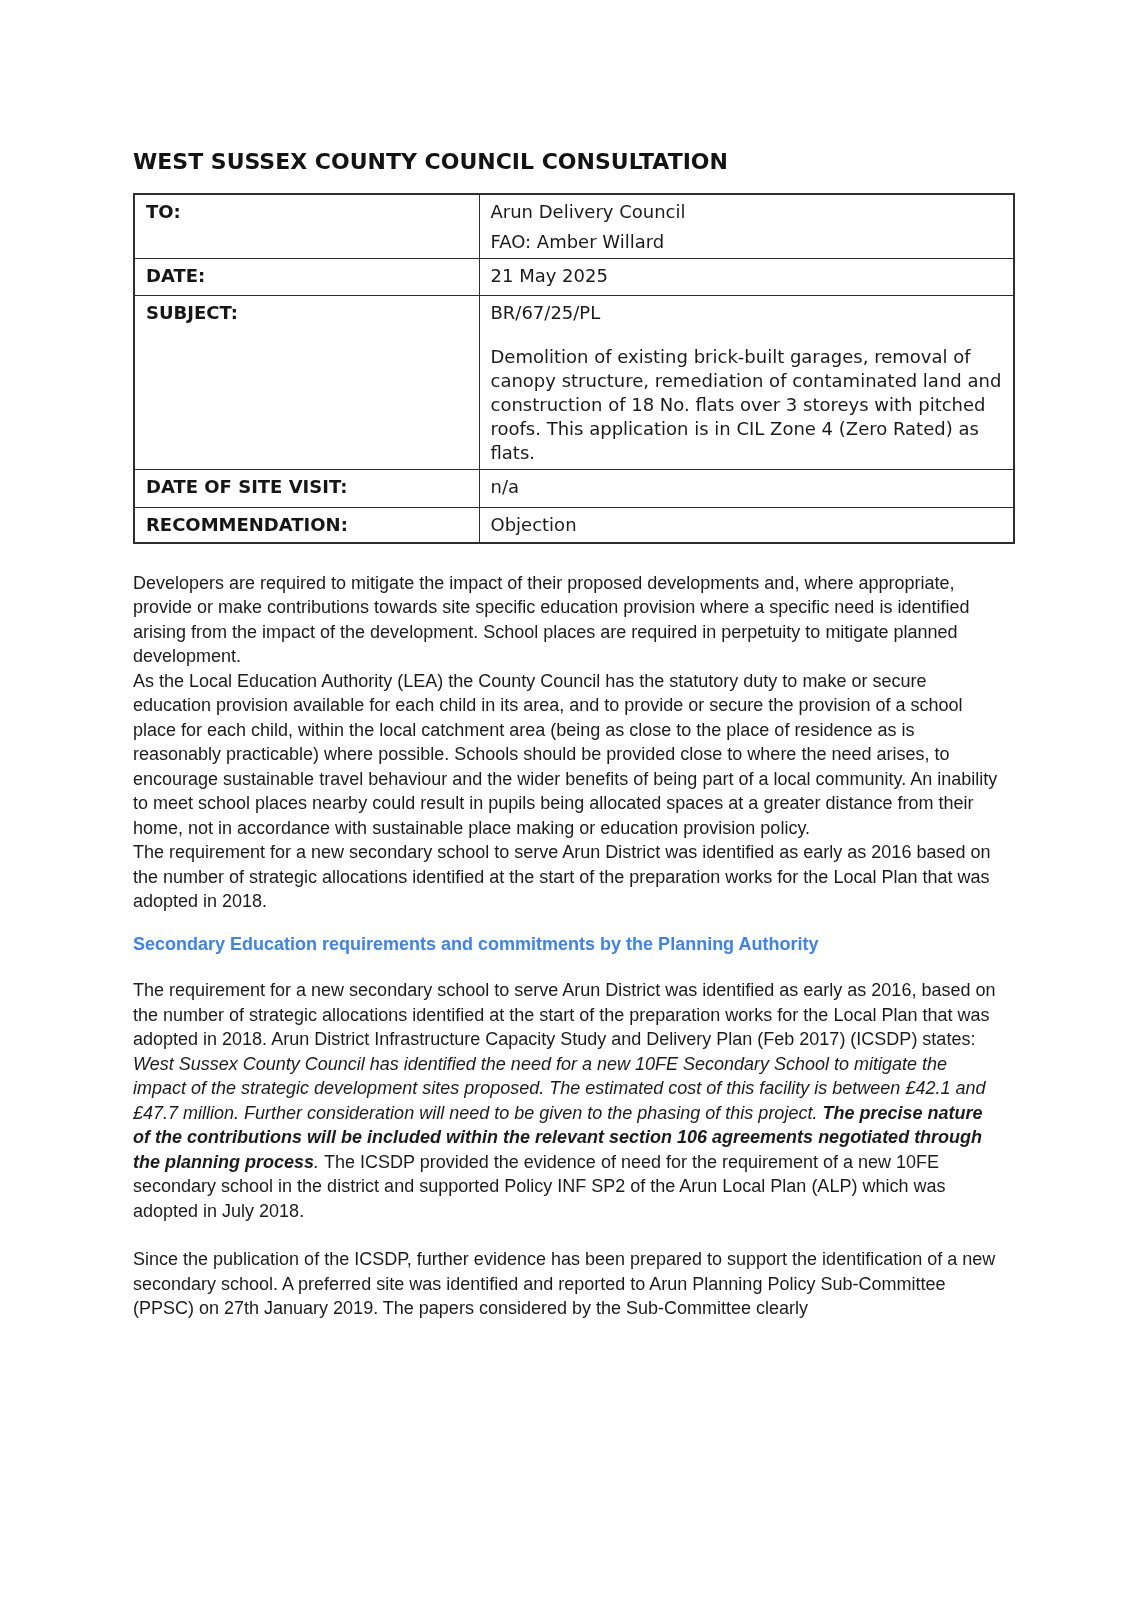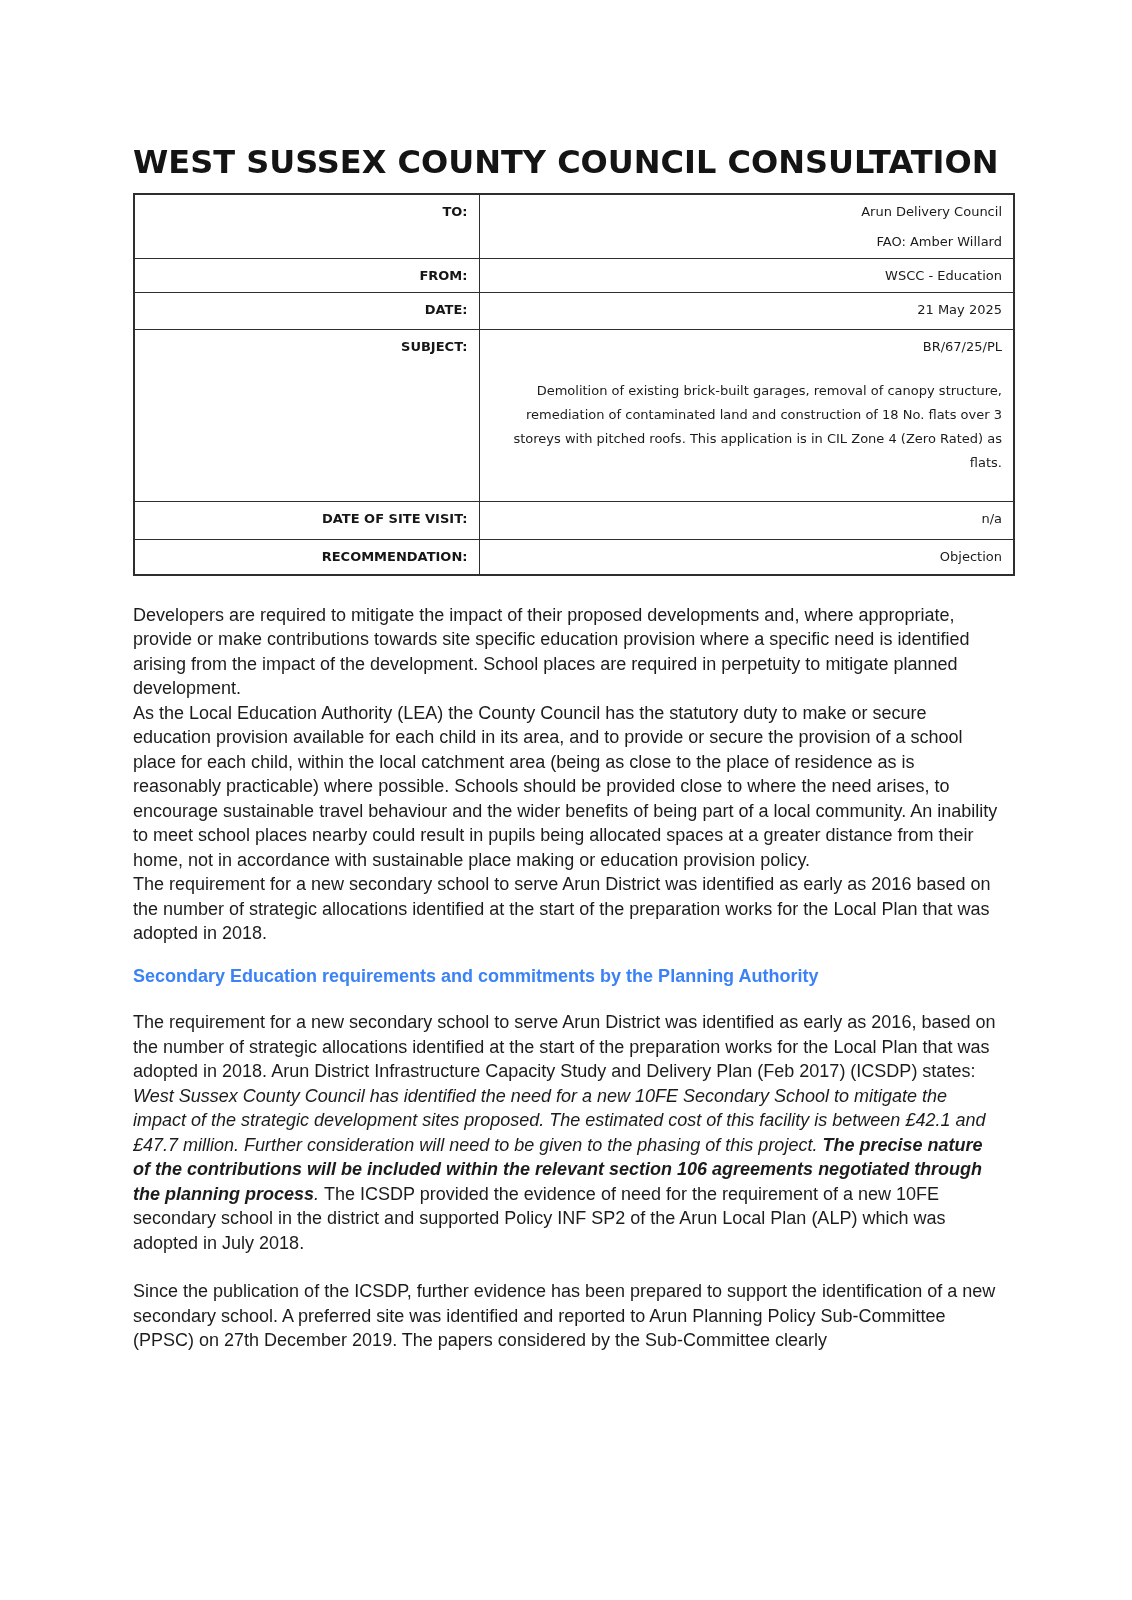--- a/index.html
+++ b/index.html
@@ -10,42 +10,42 @@
     height: 1600px;
     background: #ffffff;
     color: #1b1b1b;
     padding: 148px 115px 0 133px;
     overflow: hidden;
   }
   
   .doc-title {
     font-family: "DejaVu Sans", sans-serif;
     font-weight: bold;
-    font-size: 32px;
+    font-size: 22px;
     line-height: 28px;
     letter-spacing: 0px;
     color: #141414;
     margin: 0 0 17px 0;
     white-space: nowrap;
   }
   
   table.info-table {
     border-collapse: collapse;
     width: 882px;
     table-layout: fixed;
     margin: 0 0 27px 0;
     border: 2px solid #2e2e2e;
   }
   table.info-table th,
   table.info-table td {
     border: 1px solid #2e2e2e;
     vertical-align: top;
-    text-align: right;
+    text-align: left;
     padding: 5px 11px 4px 11px;
-    font-size: 13px;
+    font-size: 18px;
     line-height: 24px;
     font-family: "DejaVu Sans", sans-serif;
     color: #1b1b1b;
   }
   table.info-table th {
     width: 345px;
     font-weight: bold;
     color: #161616;
   }
   table.info-table td p { margin: 0; }
@@ -89,26 +89,20 @@
 
   <table class="info-table">
     <tbody>
       <tr class="row-to">
         <th>TO:</th>
         <td>
           <p>Arun Delivery Council</p>
           <p>FAO: Amber Willard</p>
         </td>
       </tr>
-      <tr class="row-from">
-        <th>FROM:</th>
-        <td>
-          <p>WSCC - Education</p>
-        </td>
-      </tr>
       <tr class="row-date">
         <th>DATE:</th>
         <td>
           <p>21 May 2025</p>
         </td>
       </tr>
       <tr class="row-subject">
         <th>SUBJECT:</th>
         <td class="subject-cell">
           <p>BR/67/25/PL</p>
@@ -132,16 +126,16 @@
 
   <div class="body-text">
     <p>Developers are required to mitigate the impact of their proposed developments and, where appropriate, provide or make contributions towards site specific education provision where a specific need is identified arising from the impact of the development. School places are required in perpetuity to mitigate planned development.</p>
     <p>As the Local Education Authority (LEA) the County Council has the statutory duty to make or secure education provision available for each child in its area, and to provide or secure the provision of a school place for each child, within the local catchment area (being as close to the place of residence as is reasonably practicable) where possible. Schools should be provided close to where the need arises, to encourage sustainable travel behaviour and the wider benefits of being part of a local community. An inability to meet school places nearby could result in pupils being allocated spaces at a greater distance from their home, not in accordance with sustainable place making or education provision policy.</p>
     <p>The requirement for a new secondary school to serve Arun District was identified as early as 2016 based on the number of strategic allocations identified at the start of the preparation works for the Local Plan that was adopted in 2018.</p>
 
     <h2 class="section-heading">Secondary Education requirements and commitments by the Planning Authority</h2>
 
     <p class="para-spaced"><span>The requirement for a new secondary school to serve Arun District was identified as early as 2016, based on the number of strategic allocations identified at the start of the preparation works for the Local Plan that was adopted in 2018. Arun District Infrastructure Capacity Study and Delivery Plan (Feb 2017) (ICSDP) states: </span><span class="it">West Sussex County Council has identified the need for a new 10FE Secondary School to mitigate the impact of the strategic development sites proposed. The estimated cost of this facility is between £42.1 and £47.7 million. Further consideration will need to be given to the phasing of this project. </span><span class="bit">The precise nature of the contributions will be included within the relevant section 106 agreements negotiated through the planning process</span><span class="it">. </span><span>  The ICSDP provided the evidence of need for the requirement of a new 10FE secondary school in the district and supported Policy INF SP2 of the Arun Local Plan (ALP) which was adopted in July 2018.</span></p>
 
-    <p>Since the publication of the ICSDP, further evidence has been prepared to support the identification of a new secondary school. A preferred site was identified and reported to Arun Planning Policy Sub-Committee (PPSC) on 27th December 2019. The papers considered by the Sub-Committee clearly</p>
+    <p>Since the publication of the ICSDP, further evidence has been prepared to support the identification of a new secondary school. A preferred site was identified and reported to Arun Planning Policy Sub-Committee (PPSC) on 27th January 2019. The papers considered by the Sub-Committee clearly</p>
   </div>
 
 </div>
 
 </body></html>

